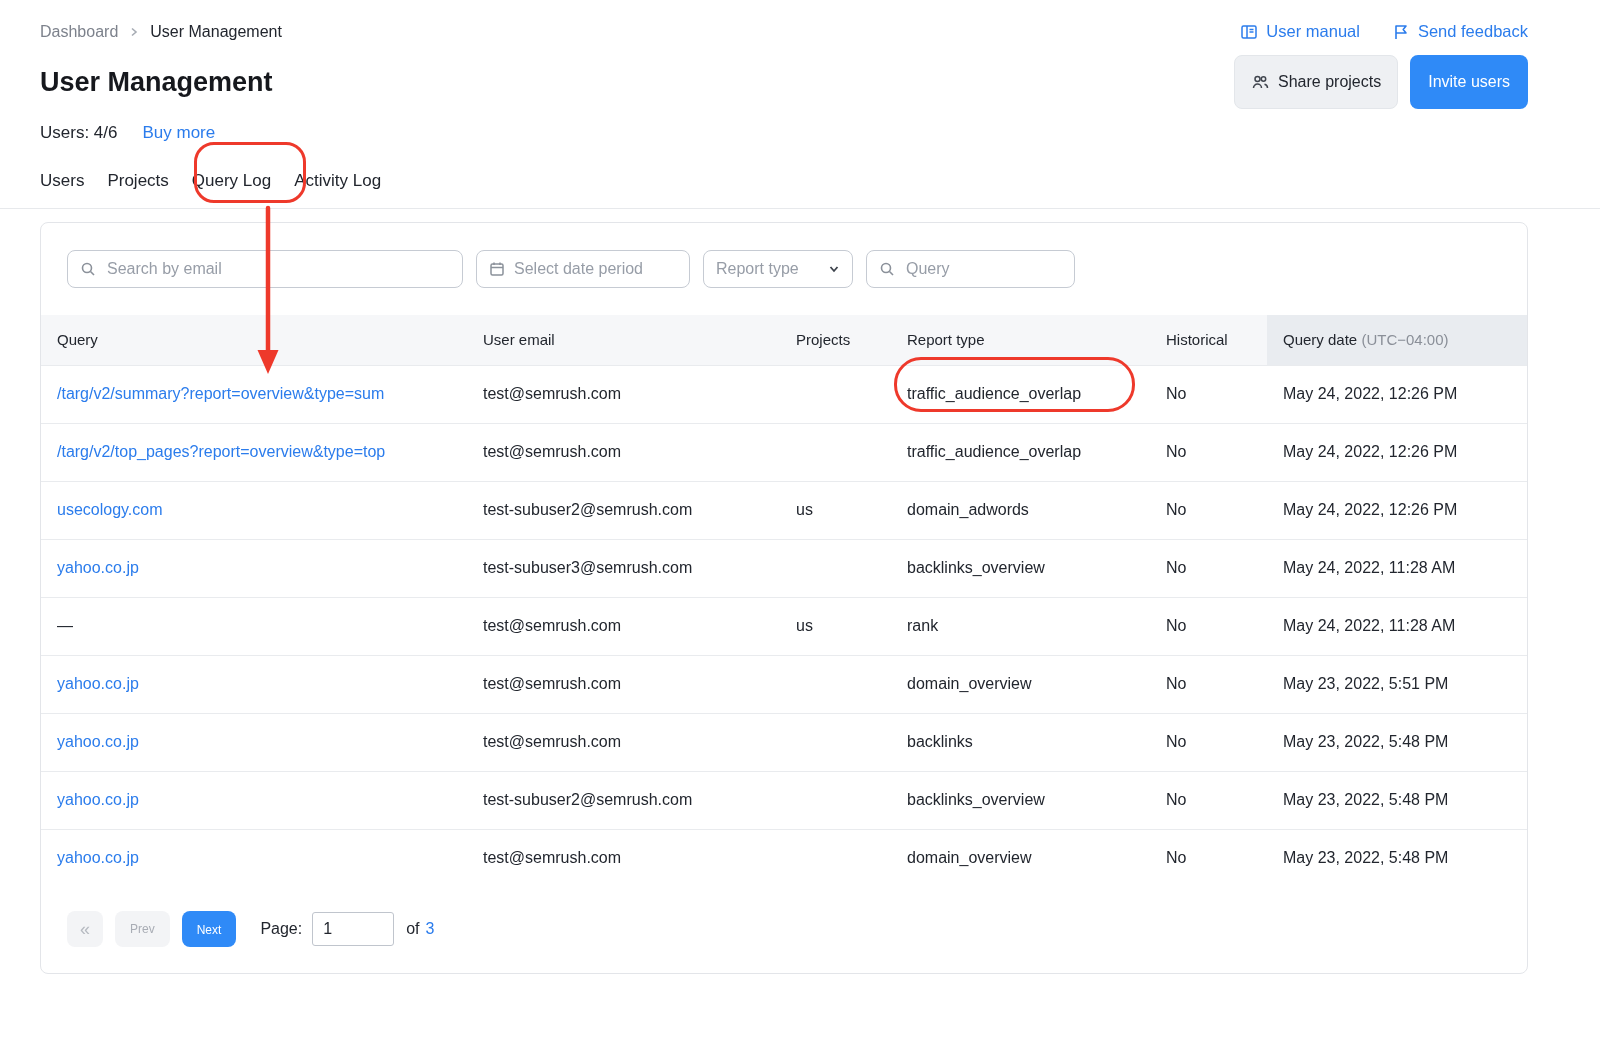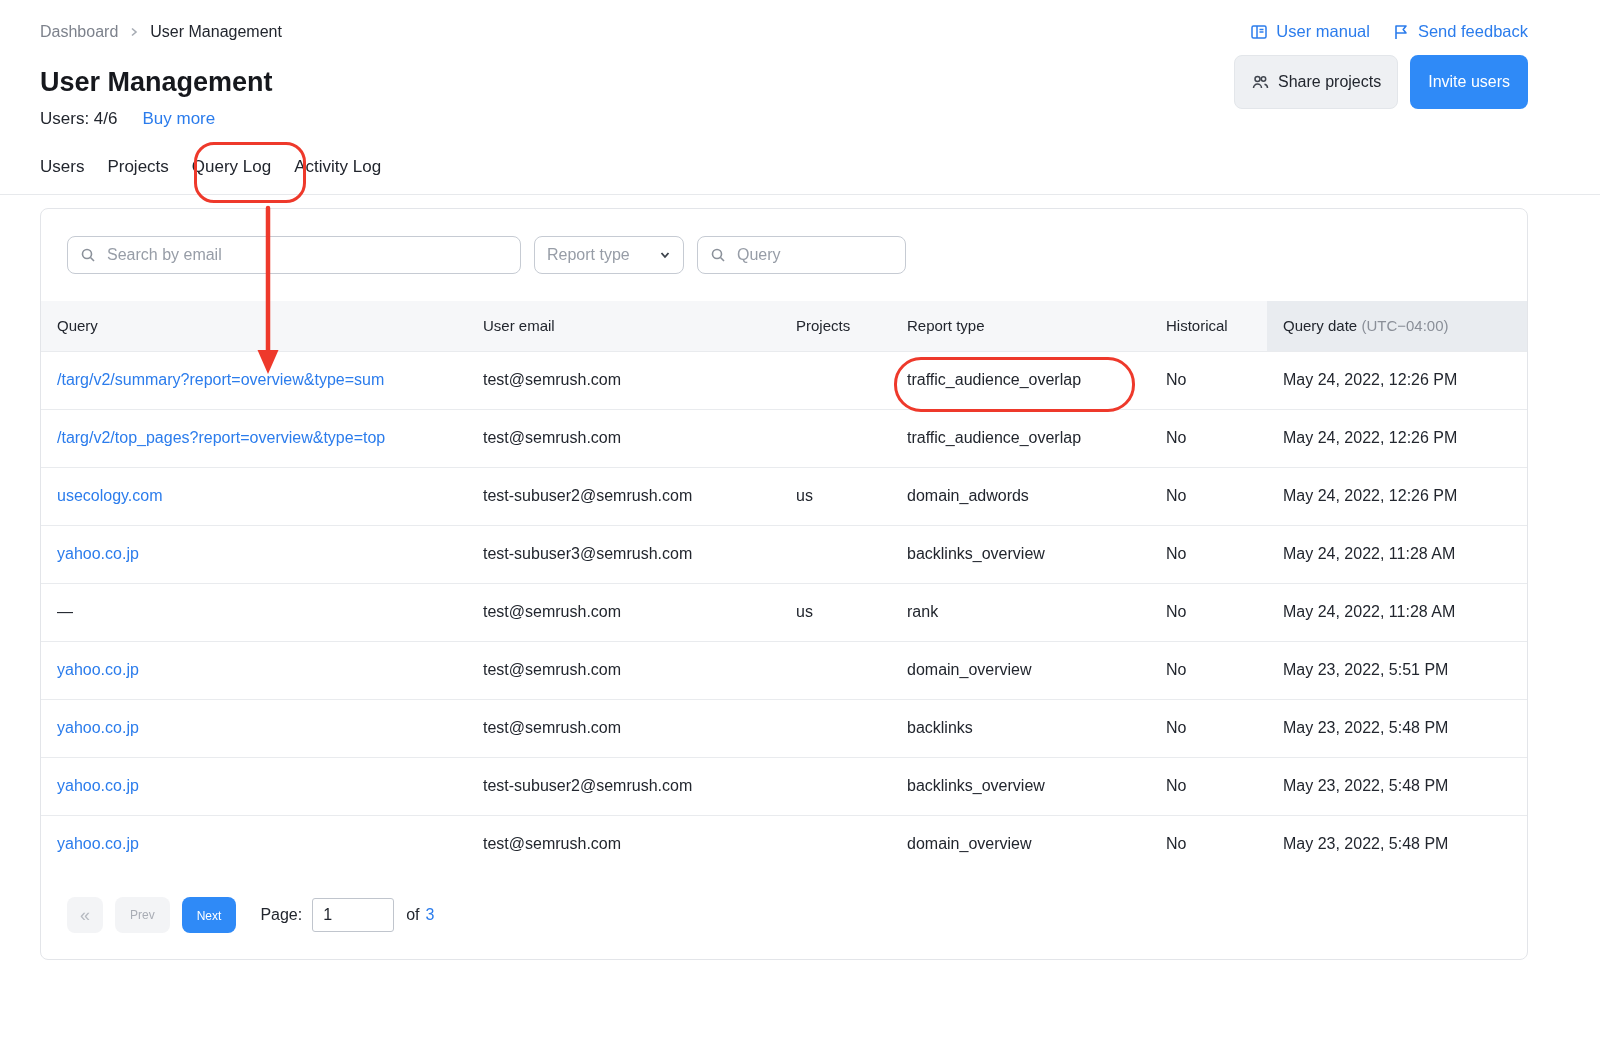--- a/index.html
+++ b/index.html
@@ -8,48 +8,48 @@
     background: #ffffff; color: #22262e;
     font-family: "Liberation Sans", "DejaVu Sans", sans-serif; font-size: 16px;
   }
   a { text-decoration: none; cursor: pointer; }
 
   
   .topbar { display: flex; justify-content: space-between; align-items: center; padding: 22px 72px 0 40px; }
   .breadcrumb { display: flex; align-items: center; gap: 10px; font-size: 16px; justify-content: space-between; }
   .crumb { color: #7d828c; }
   .crumb-current { color: #22262e; }
-  .top-links { display: flex; gap: 22px; }
+  .top-links { display: flex; gap: 32px; }
   .top-link { display: flex; align-items: center; gap: 8px; color: #2b7cec; font-size: 16.5px; }
 
   
   .header-row { display: flex; justify-content: space-between; align-items: center; padding: 0 72px 0 40px; margin-top: 14px; }
   h1 { margin: 0; font-size: 27px; line-height: 32px; font-weight: 700; color: #16181d; }
   .header-actions { display: flex; gap: 12px; }
   .btn { height: 54px; border-radius: 8px; font-size: 16px; border: none; cursor: pointer; font-family: inherit; display: flex; align-items: center; }
   .btn-secondary { background: #eef0f3; border: 1px solid #e3e6ea; color: #22262e; padding: 0 16px; gap: 9px; }
   .btn-primary { background: #2f8af7; color: #fff; padding: 0 18px; }
 
-  .users-row { padding: 0 40px; font-size: 17px; display: flex; gap: 25px; align-items: center; }
+  .users-row { padding: 0 40px; margin-top: 14px; font-size: 17px; display: flex; gap: 25px; align-items: center; }
   .buy-more { color: #2b7cec; }
 
   
   .tabs { display: flex; gap: 23px; padding: 0 40px; margin-top: 28px; font-size: 17px; }
   .tab { padding-bottom: 17px; color: #22262e; cursor: pointer; }
   .tabs-divider { height: 1px; background: #e7e9ec; width: 100%; }
 
   
   .card { width: 1488px; margin: 13px 0 0 40px; border: 1px solid #e3e5e9; border-radius: 8px; background: #fff; }
 
   
   .filters { display: flex; gap: 13px; padding: 27px 26px 0; }
   .finput { height: 38px; border: 1px solid #c6cbd3; border-radius: 8px; display: flex; align-items: center; padding: 0 12px; gap: 9px; background: #fff; }
   .finput input { border: none; outline: none; font-size: 16px; font-family: inherit; flex: 1; min-width: 0; color: #22262e; background: transparent; }
   .finput input::placeholder { color: #979da7; }
-  .f-email { width: 454px; }
+  .f-email { width: 396px; }
   .f-date { width: 214px; color: #979da7; cursor: pointer; }
   .f-report { width: 150px; justify-content: space-between; color: #979da7; cursor: pointer; }
   .f-query { width: 209px; }
 
   
   table { width: 1486px; border-collapse: collapse; table-layout: fixed; margin-top: 27px; font-size: 16px; }
   thead th { background: #f6f7f9; height: 50px; font-weight: 400; text-align: left; padding: 0 10px 0 16px; color: #22262e; font-size: 15px; cursor: pointer; }
   th.th-date { background: #e9ecf0; }
   .tz { color: #8a8f98; margin-top: 40px; }
   tbody td { height: 58px; padding: 0 10px 0 16px; border-top: 1px solid #e9ebee; white-space: nowrap; overflow: hidden; }
@@ -137,20 +137,29 @@
 <div class="card">
 
   <div class="filters">
     <div class="finput f-email">
       <svg class="icon" width="16" height="16" viewBox="0 0 16 16" fill="none" stroke="#8b919a" stroke-width="1.6">
           <circle cx="7" cy="7" r="4.5"></circle>
           <line x1="10.5" y1="10.5" x2="14" y2="14"></line>
         </svg>
       <input placeholder="Search by email" style="">
     </div>
+    <button class="finput f-date" style="font-family:inherit;font-size:16px;">
+      <svg class="icon" width="16" height="16" viewBox="0 0 16 16" fill="none" stroke="#8b919a" stroke-width="1.5">
+          <rect x="2" y="3" width="12" height="11" rx="1.5"></rect>
+          <line x1="2" y1="6.5" x2="14" y2="6.5"></line>
+          <line x1="5" y1="1.5" x2="5" y2="4"></line>
+          <line x1="11" y1="1.5" x2="11" y2="4"></line>
+        </svg>
+      <span>Select date period</span>
+    </button>
     <button class="finput f-report" style="font-family:inherit;font-size:16px;">
       <span>Report type</span>
       <svg class="icon" width="12" height="12" viewBox="0 0 12 12" fill="none" stroke="#3c424b" stroke-width="1.8">
           <polyline points="2.5,4 6,8 9.5,4"></polyline>
         </svg>
     </button>
     <div class="finput f-query">
       <svg class="icon" width="16" height="16" viewBox="0 0 16 16" fill="none" stroke="#8b919a" stroke-width="1.6">
           <circle cx="7" cy="7" r="4.5"></circle>
           <line x1="10.5" y1="10.5" x2="14" y2="14"></line>

